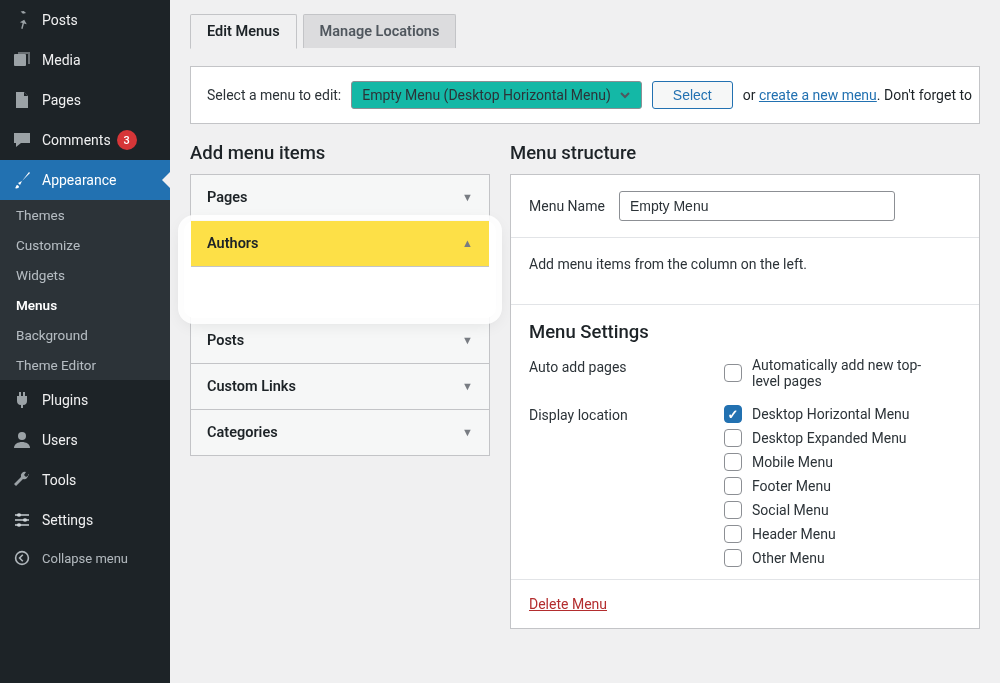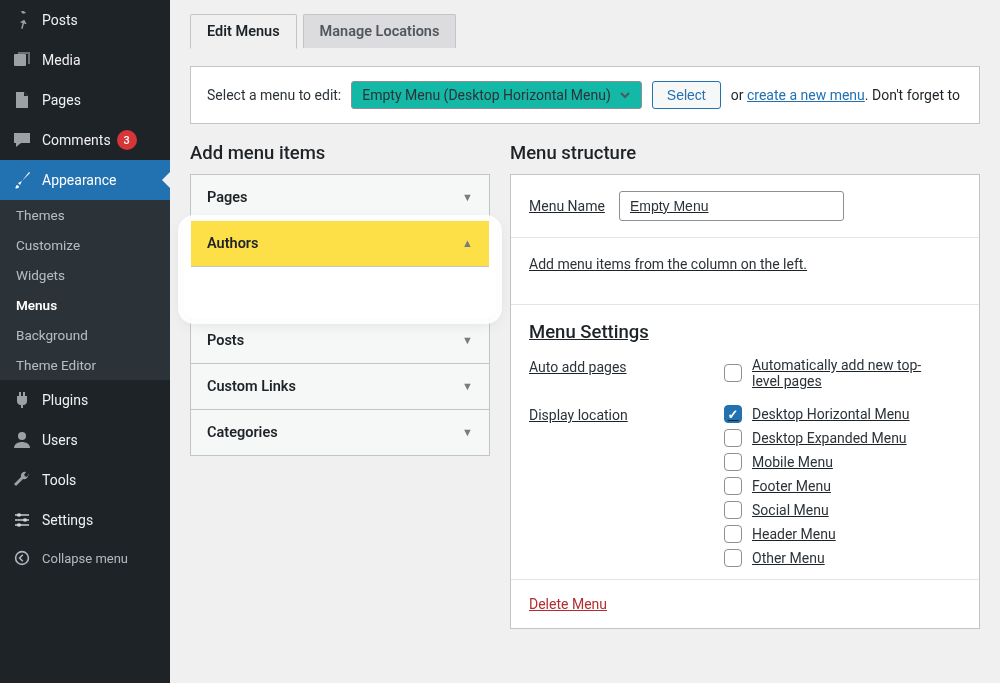--- a/index.html
+++ b/index.html
@@ -161,21 +161,21 @@
       font-size: 14px;
       color: #2c3338;
     }
     .menu-select .chev {
       margin-left: 8px;
     }
     .btn-secondary {
       border: 1px solid #2271b1;
       color: #2271b1;
       background: #f6f7f7;
-      padding: 5px 14px;
+      padding: 5px 20px;
       border-radius: 3px;
       cursor: pointer;
       font-size: 14px;
     }
     .link {
       color: #2271b1;
       text-decoration: underline;
       cursor: pointer;
     }
     
@@ -236,21 +236,20 @@
       border-radius: 10px;
       box-shadow: 0 0 0 6px rgba(255,255,255,0.9), 0 4px 18px rgba(0,0,0,0.12);
     }
     .highlighted-wrap .acc-header {
       background: #fde047;
     }
     
     .panel {
       border: 1px solid #c3c4c7;
       background: #fff;
-      text-decoration: underline;
     }
     .panel-row {
       padding: 16px 18px;
       border-bottom: 1px solid #e2e4e7;
       display: flex;
       align-items: center;
       gap: 14px;
     }
     .panel-row-text {
       padding: 18px 18px 32px 18px;
@@ -260,21 +259,21 @@
     }
     .field-label {
       font-size: 14px;
       color: #2c3338;
     }
     .text-input {
       border: 1px solid #8c8f94;
       border-radius: 3px;
       padding: 6px 10px;
       font-size: 14px;
-      width: 225px;
+      width: 276px;
       color: #2c3338;
     }
     .settings-title {
       font-size: 18.5px;
       font-weight: 500;
       padding: 16px 18px 10px 18px;
     }
     .settings-row {
       display: flex;
       padding: 4px 36px 12px 18px;

